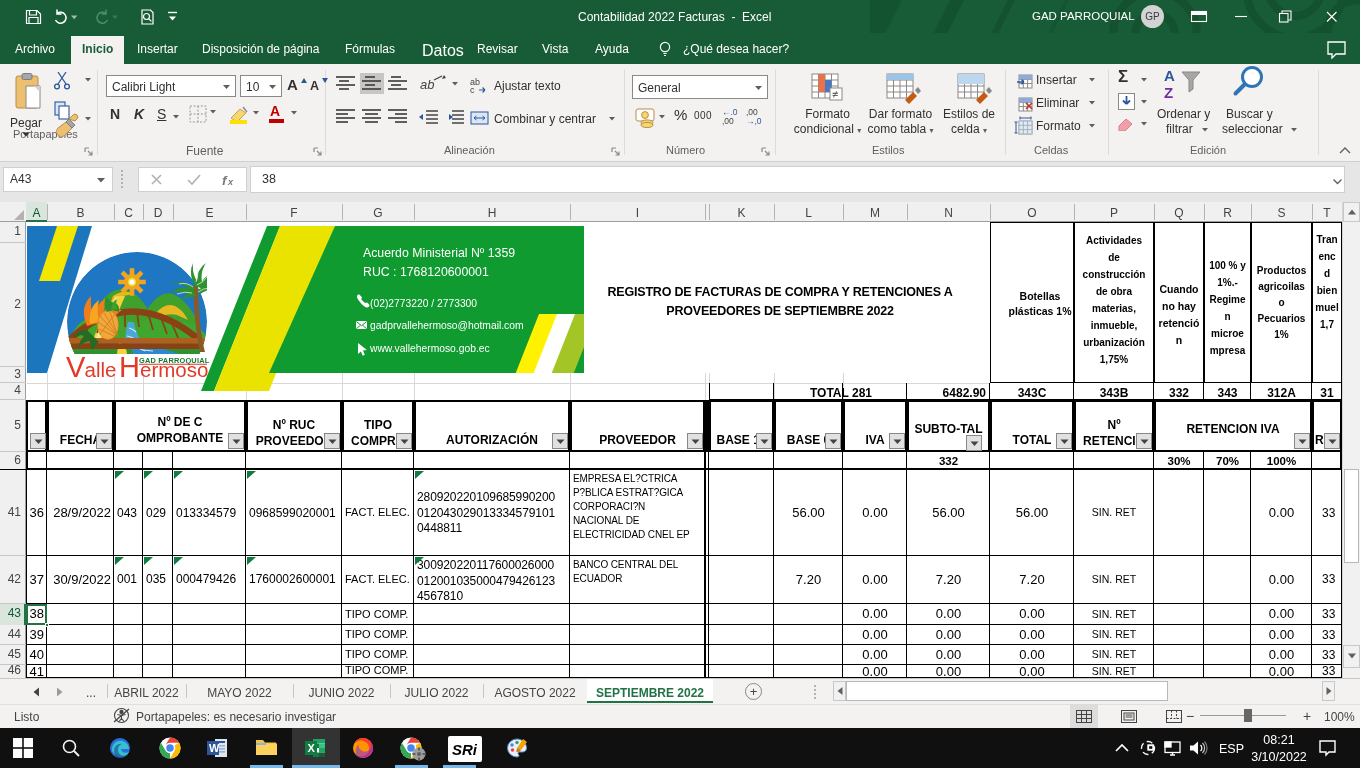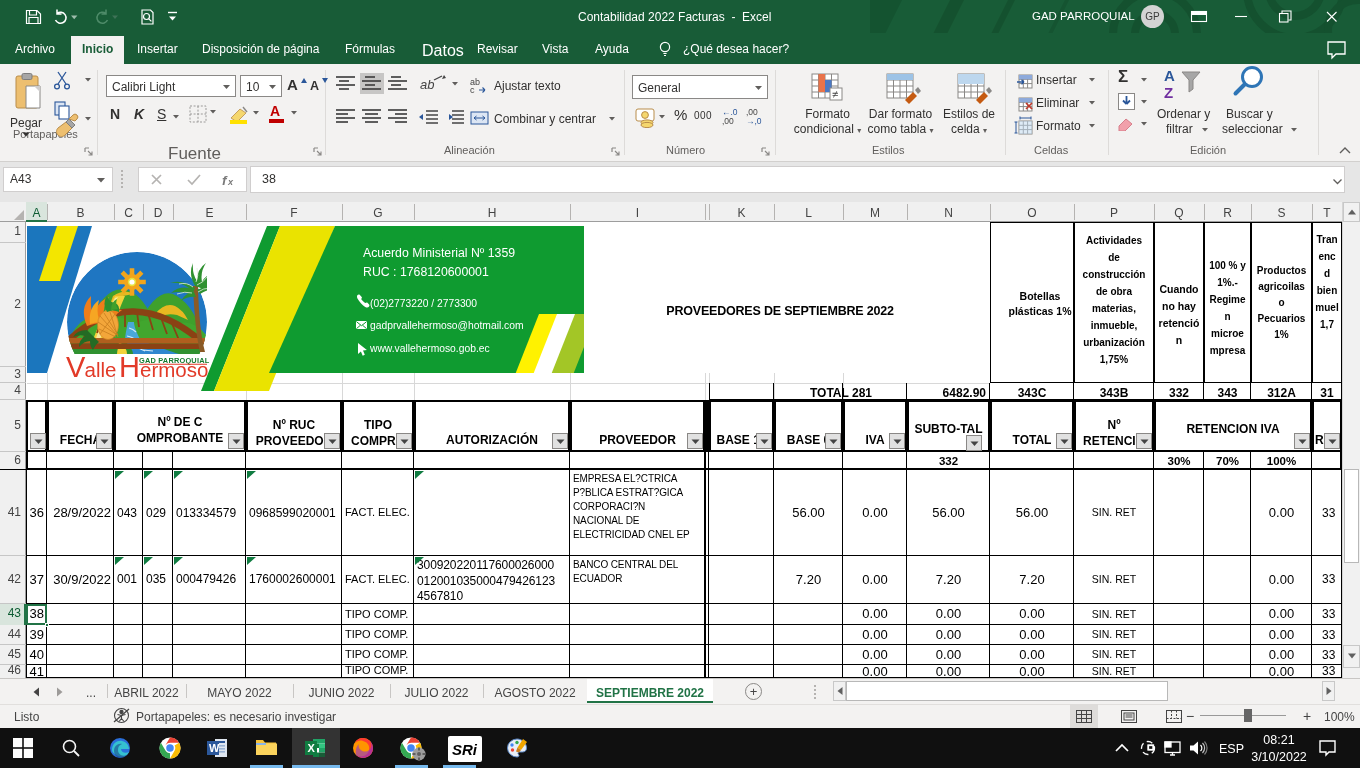--- a/index.html
+++ b/index.html
@@ -80,21 +80,21 @@
     </svg>
 <div class="" style="left:0px;top:64px;width:1360px;height:98px;background:#f3f2f1;border-bottom:1px solid #d2d0ce"></div>
 <div class="" style="left:97px;top:70px;width:1px;height:85px;background:#dddbd9"></div>
 <div class="" style="left:325px;top:70px;width:1px;height:85px;background:#dddbd9"></div>
 <div class="" style="left:624px;top:70px;width:1px;height:85px;background:#dddbd9"></div>
 <div class="" style="left:775px;top:70px;width:1px;height:85px;background:#dddbd9"></div>
 <div class="" style="left:1005px;top:70px;width:1px;height:85px;background:#dddbd9"></div>
 <div class="" style="left:1108px;top:70px;width:1px;height:85px;background:#dddbd9"></div>
 <div class="" style="left:1318px;top:70px;width:1px;height:85px;background:#dddbd9"></div>
 <div class="t" style="left:13px;top:128px;color:#605e5c;font-size:11px">Portapapeles</div>
-<div class="t" style="left:168px;top:144px;color:#605e5c;font-size:17px">Fuente</div>
+<div class="t" style="left:186px;top:144px;color:#605e5c;font-size:12px">Fuente</div>
 <div class="t" style="left:444px;top:144px;color:#605e5c;font-size:11px">Alineación</div>
 <div class="t" style="left:666px;top:144px;color:#605e5c;font-size:11px">Número</div>
 <div class="t" style="left:872px;top:144px;color:#605e5c;font-size:11px">Estilos</div>
 <div class="t" style="left:1034px;top:144px;color:#605e5c;font-size:11px">Celdas</div>
 <div class="t" style="left:1190px;top:144px;color:#605e5c;font-size:11px">Edición</div>
 <svg style="left:83px;top:146px" width="11" height="11" viewBox="0 0 11 11">
       <g stroke="#8a8886" fill="none">
         <path d="M2 2 h-0 M2 2 v4 M2 2 h4" stroke-width="1.2"></path>
         <path d="M5 5 l4 4 m0-3.5 v3.5 h-3.5" stroke-width="1.1"></path>
       </g>
@@ -610,20 +610,21 @@
 
 <text x="112" y="136.5" font-size="7.4" font-weight="700" fill="#137a2e" letter-spacing="0.2">GAD PARROQUIAL</text>
 <path d="M112 138.2 h68" stroke="#e23a28" stroke-width="1.1"></path>
 <g fill="#e23a28">
 <text x="39" y="151" font-size="29">V</text>
 <text x="57.5" y="151" font-size="20.5">alle</text>
 <text x="92" y="151" font-size="29">H</text>
 <text x="113" y="151" font-size="20.5">ermoso</text>
 </g>
 </svg>
+<div class="t c" style="left:604px;top:285px;width:352px;text-align:center;font-weight:700;font-size:12.5px;letter-spacing:-0.2px;color:#000">REGISTRO DE FACTURAS DE COMPRA Y RETENCIONES A</div>
 <div class="t c" style="left:604px;top:304px;width:352px;text-align:center;font-weight:700;font-size:12.5px;letter-spacing:-0.2px;color:#000">PROVEEDORES DE SEPTIEMBRE 2022</div>
 <div class="" style="left:990px;top:222px;width:84px;height:161px;border:1px solid #000;"></div>
 <div class="" style="left:1074px;top:222px;width:80px;height:161px;border:1px solid #000;"></div>
 <div class="" style="left:1154px;top:222px;width:50px;height:161px;border:1px solid #000;"></div>
 <div class="" style="left:1204px;top:222px;width:47px;height:161px;border:1px solid #000;"></div>
 <div class="" style="left:1251px;top:222px;width:61px;height:161px;border:1px solid #000;"></div>
 <div class="" style="left:1312px;top:222px;width:30px;height:161px;border:1px solid #000;"></div>
 <div style="left:990px;top:289px;width:100px;text-align:center;font-size:10.5px;font-weight:700;line-height:15px;color:#000">Botellas<br>plásticas 1%</div>
 <div style="left:1074px;top:232px;width:80px;text-align:center;font-size:10px;font-weight:700;line-height:17px;color:#000">Actividades<br>de<br>construcción<br>de obra<br>materias,<br>inmueble,<br>urbanización<br>1,75%</div>
 <div style="left:1154px;top:281px;width:50px;text-align:center;font-size:10.5px;font-weight:700;line-height:17px;color:#000">Cuando<br>no hay<br>retenció<br>n</div>
@@ -785,20 +786,21 @@
 <div class="" style="left:1251px;top:470px;width:61px;height:86px;border:1px solid #000;border-top:none;border-left:none;"></div>
 <div class="" style="left:1312px;top:470px;width:30px;height:86px;border:1px solid #000;border-top:none;border-left:none;"></div>
 <div class="" style="left:705px;top:470px;width:4px;height:86px;border:1px solid #000;border-top:none;"></div>
 <div style="left:29px;top:505px;width:15px;font-size:13px;text-align:right;color:#000;white-space:nowrap">36</div>
 <div style="left:50px;top:505px;width:61px;font-size:13px;text-align:right;color:#000;white-space:nowrap">28/9/2022</div>
 <div style="left:117px;top:506px;width:23px;font-size:12px;text-align:left;color:#000;white-space:nowrap">043</div>
 <div style="left:146px;top:506px;width:24px;font-size:12px;text-align:left;color:#000;white-space:nowrap">029</div>
 <div style="left:176px;top:506px;width:67px;font-size:12px;text-align:left;color:#000;white-space:nowrap">013334579</div>
 <div style="left:249px;top:506px;width:90px;font-size:12px;text-align:left;color:#000;white-space:nowrap">0968599020001</div>
 <div style="left:345px;top:506px;width:66px;font-size:11px;text-align:left;color:#000;white-space:nowrap">FACT. ELEC.</div>
+<div style="left:417px;top:490px;width:152px;font-size:12px;line-height:15.5px;letter-spacing:-0.1px;color:#000;overflow:hidden">280920220109685990200<br>012043029013334579101<br>0448811</div>
 <div style="left:573px;top:472px;width:131px;font-size:10px;line-height:14px;letter-spacing:-0.1px;color:#000;overflow:hidden">EMPRESA EL?CTRICA<br>P?BLICA ESTRAT?GICA<br>CORPORACI?N<br>NACIONAL DE<br>ELECTRICIDAD CNEL EP</div>
 <div style="left:777px;top:505px;width:63px;font-size:13px;text-align:center;color:#000;white-space:nowrap">56.00</div>
 <div style="left:846px;top:505px;width:58px;font-size:13px;text-align:center;color:#000;white-space:nowrap">0.00</div>
 <div style="left:910px;top:505px;width:77px;font-size:13px;text-align:center;color:#000;white-space:nowrap">56.00</div>
 <div style="left:993px;top:505px;width:78px;font-size:13px;text-align:center;color:#000;white-space:nowrap">56.00</div>
 <div style="left:1077px;top:506px;width:74px;font-size:10.5px;text-align:center;color:#000;white-space:nowrap">SIN. RET</div>
 <div style="left:1254px;top:505px;width:55px;font-size:13px;text-align:center;color:#000;white-space:nowrap">0.00</div>
 <div style="left:1322px;top:506px;width:17px;font-size:12px;text-align:left;color:#000;white-space:nowrap">33</div>
 <div class="" style="left:26px;top:556px;width:21px;height:48px;border:1px solid #000;border-top:none;"></div>
 <div class="" style="left:47px;top:556px;width:67px;height:48px;border:1px solid #000;border-top:none;border-left:none;"></div>

